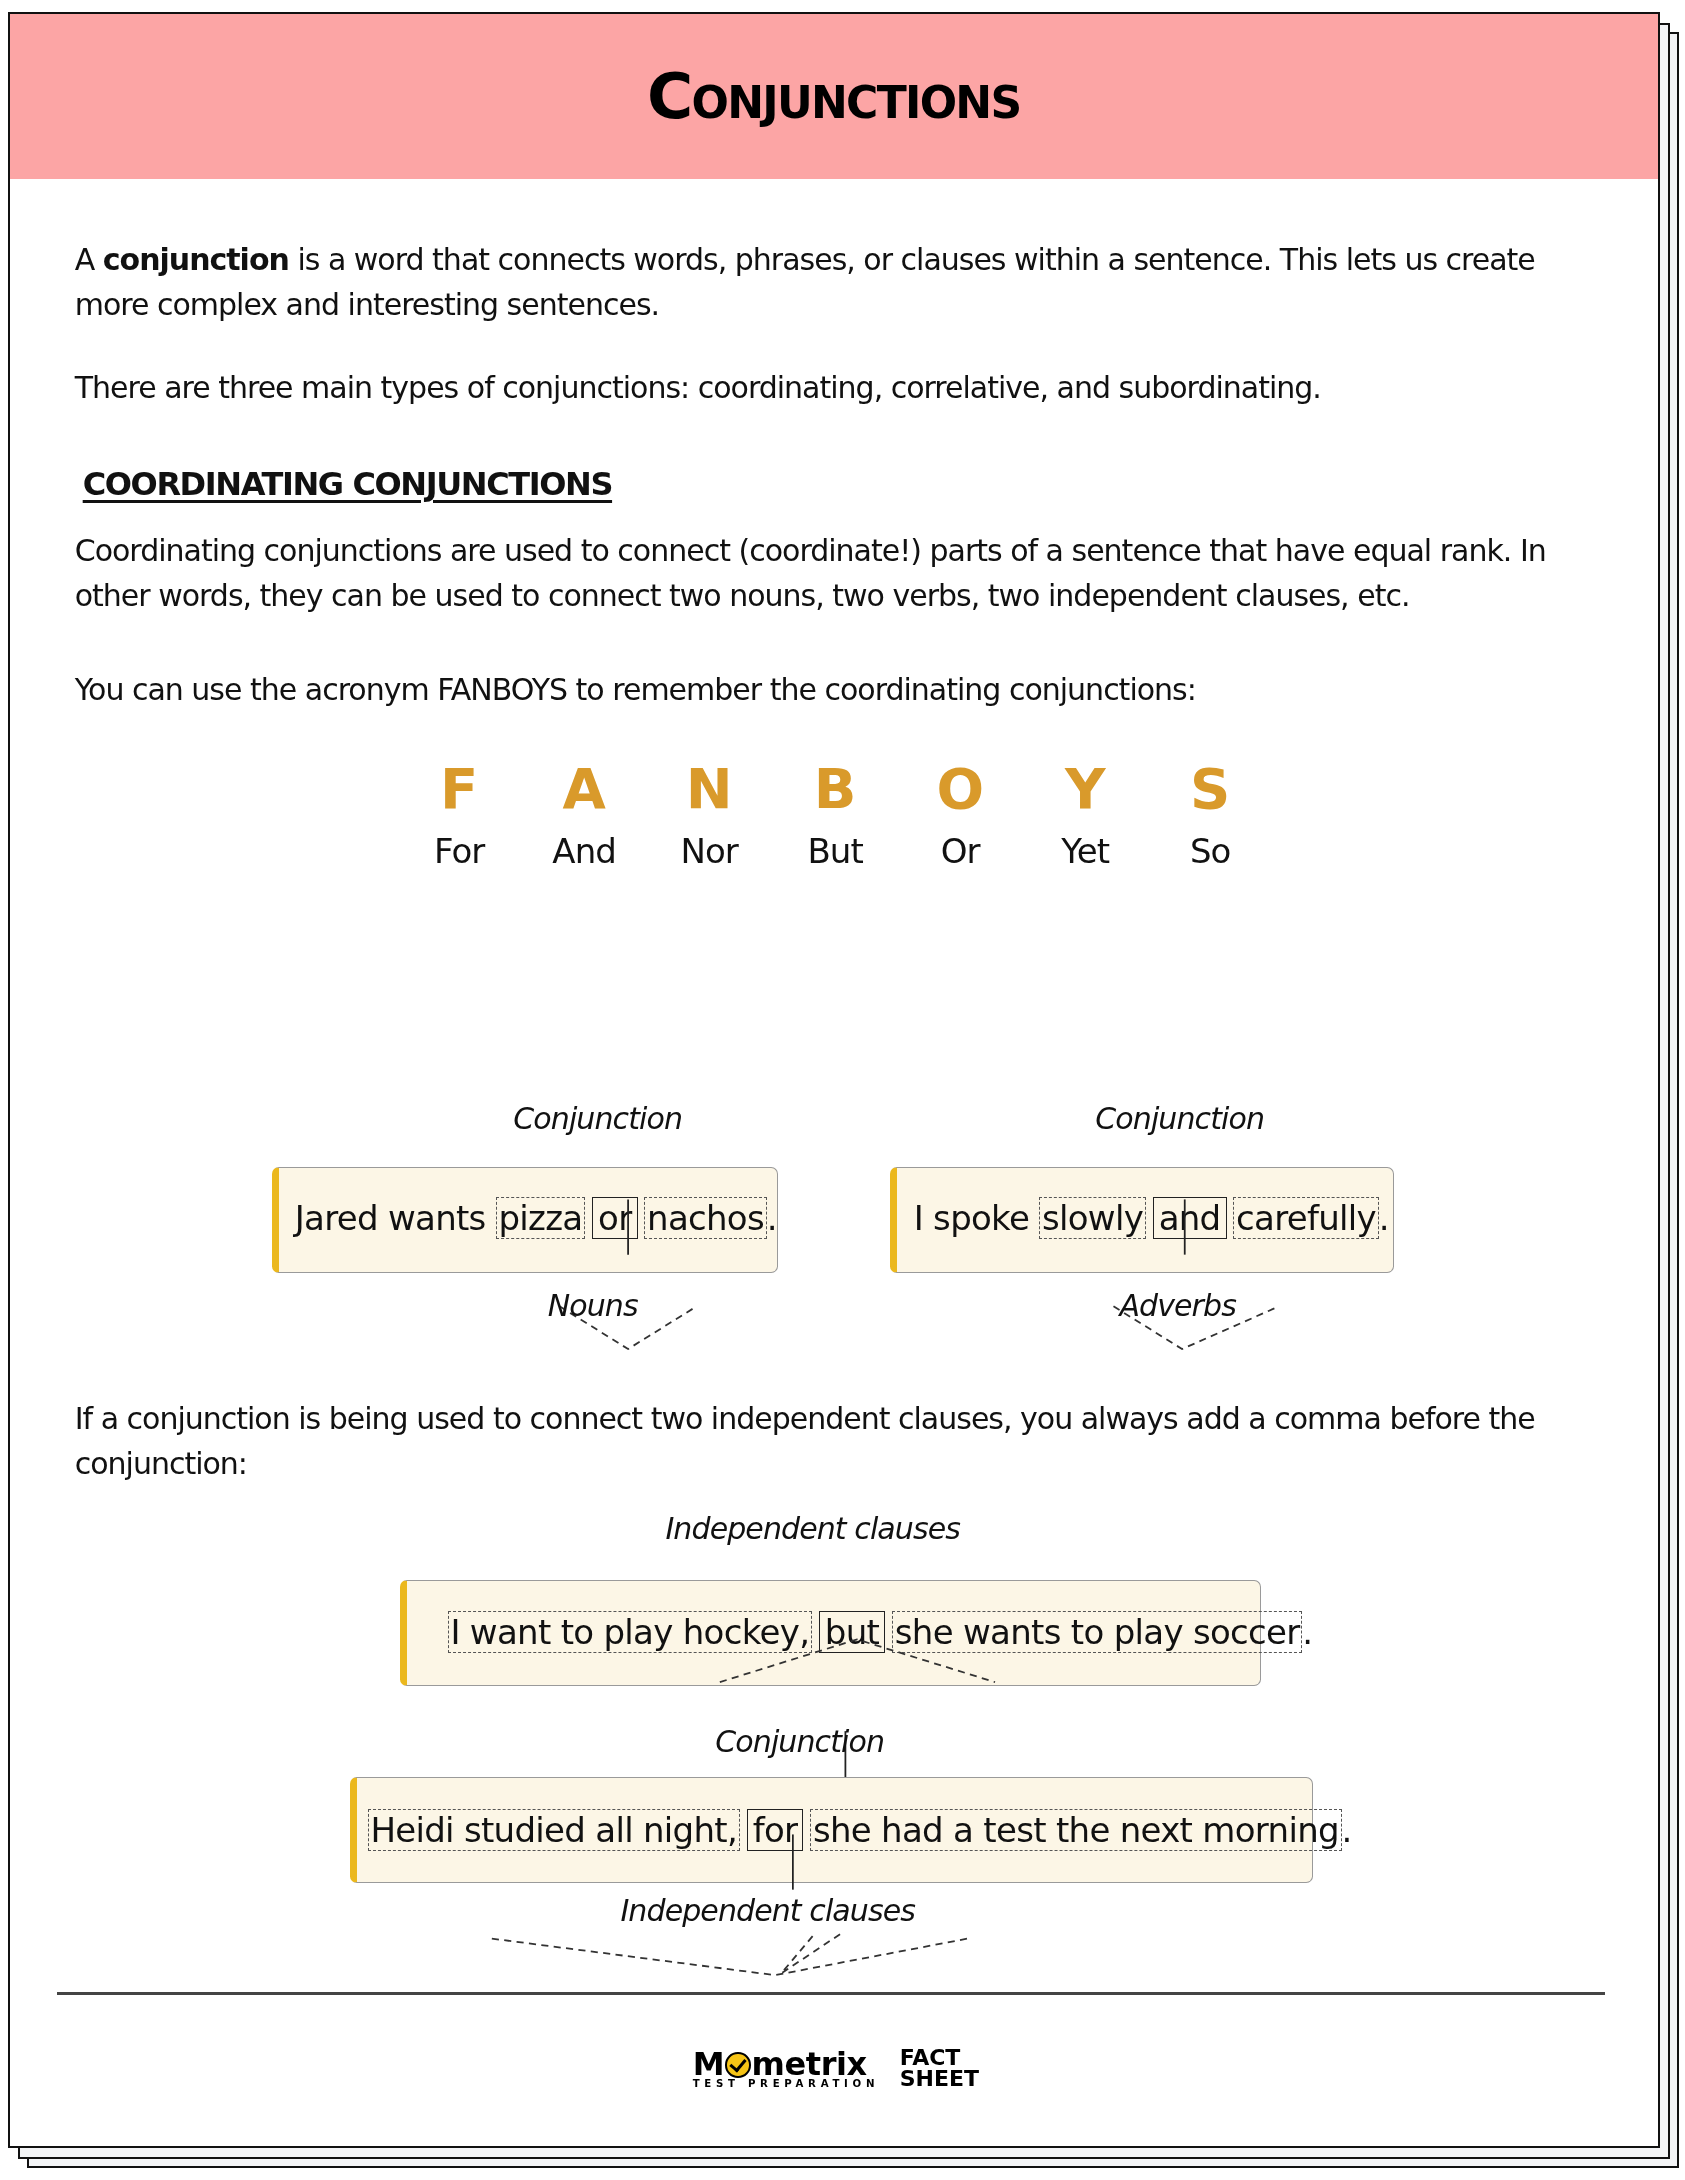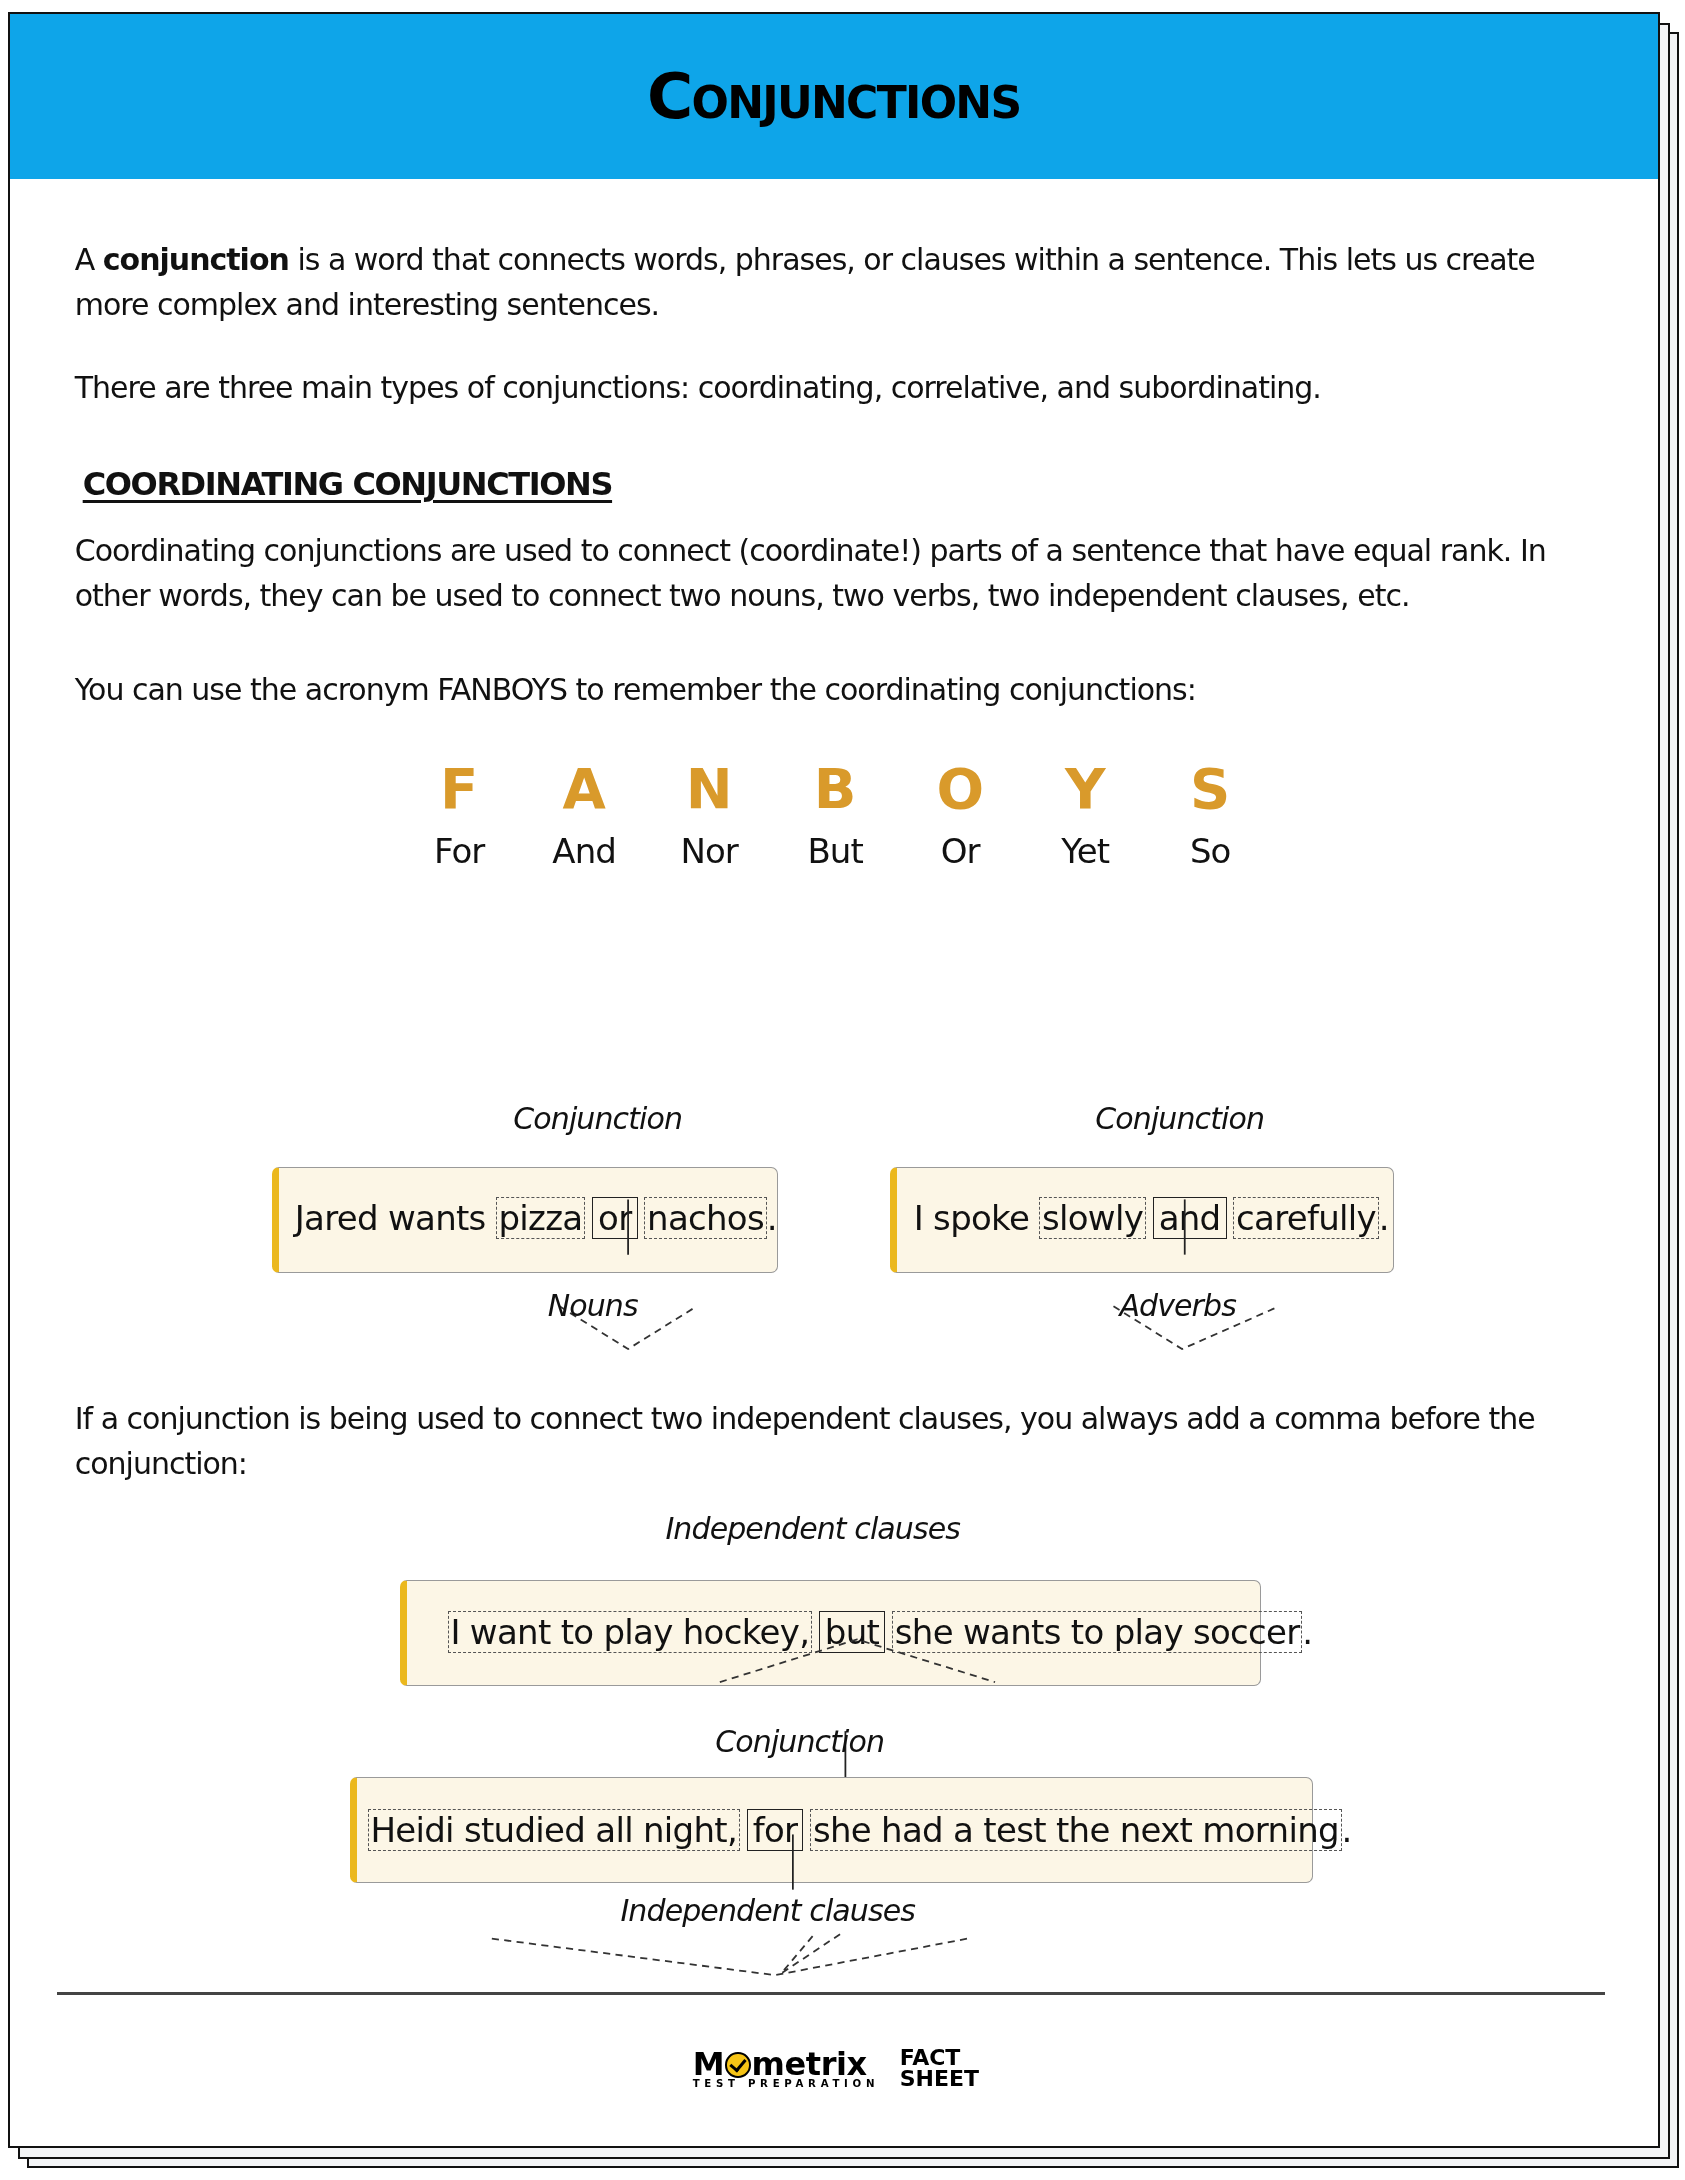--- a/index.html
+++ b/index.html
@@ -3,21 +3,21 @@
 <meta charset="utf-8">
 <style>
   html, body { margin: 0; padding: 0; background: #ffffff; }
   body { width: 1686px; height: 2181px; position: relative; overflow: hidden;
          font-family: "DejaVu Sans", "Liberation Sans", sans-serif; color: #111; }
   .sheet { position: absolute; border: 2.6px solid #111; box-sizing: border-box; }
   .sheet.back2 { left: 27px; top: 32px; width: 1652px; height: 2136px; background: #f3f4f6; }
   .sheet.back1 { left: 18px; top: 23px; width: 1652px; height: 2136px; background: #f3f4f6; }
   .sheet.front { left: 7.7px; top: 12px; width: 1652px; height: 2136px; background: #ffffff; }
 
-  .header { position: absolute; left: 0; top: 0; right: 0; height: 165px; background: #0ea5e9;
+  .header { position: absolute; left: 0; top: 0; right: 0; height: 165px; background: #fca5a5;
             display: flex; align-items: center; justify-content: center; }
   .header h1 { margin: 0; font-family: "DejaVu Sans", sans-serif; font-weight: bold; font-size: 63px;
                letter-spacing: -1.7px; font-variant: small-caps; color: #000; }
 
   .p { position: absolute; left: 65px; font-size: 30px; line-height: 45px; font-weight: normal;
        font-family: "DejaVu Sans", sans-serif; letter-spacing: -1px; color: #111; margin: 0; }
   .p b { font-weight: bold; }
 
   .section-title { position: absolute; left: 65px; top: 443px; font-size: 32px; font-weight: bold;
                    letter-spacing: -1.4px; text-decoration: underline; text-underline-offset: 5.1px;

